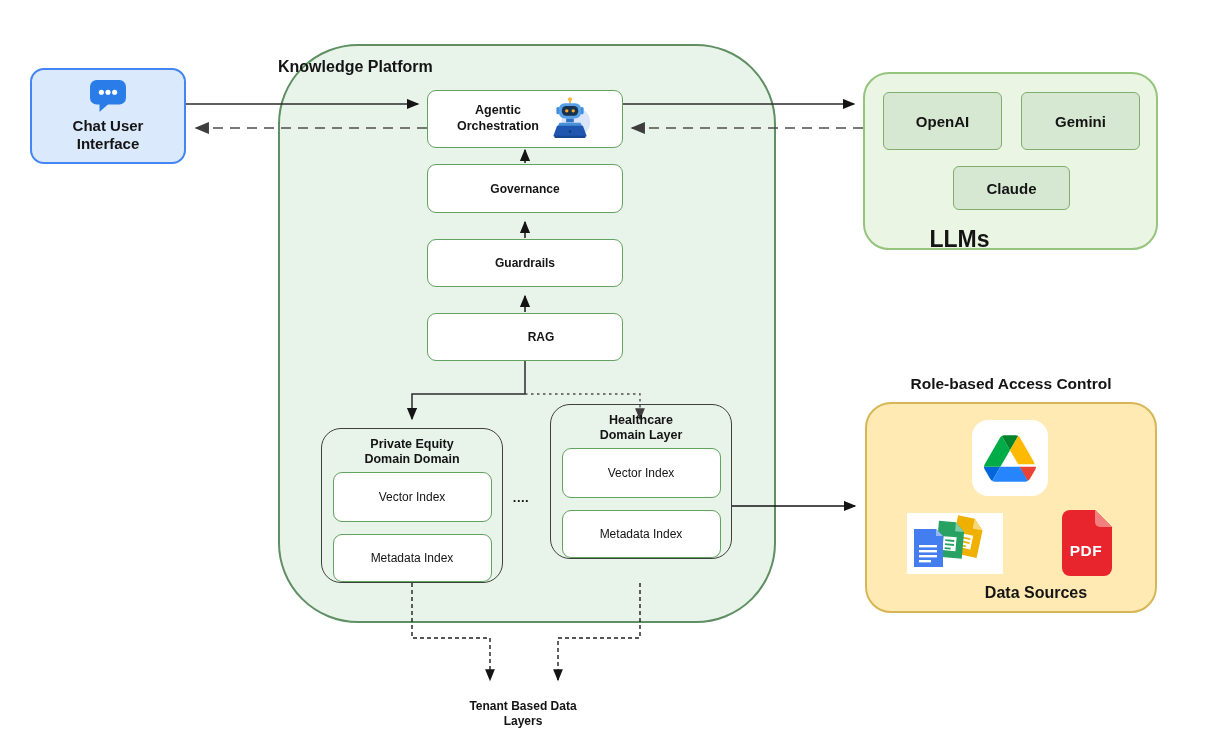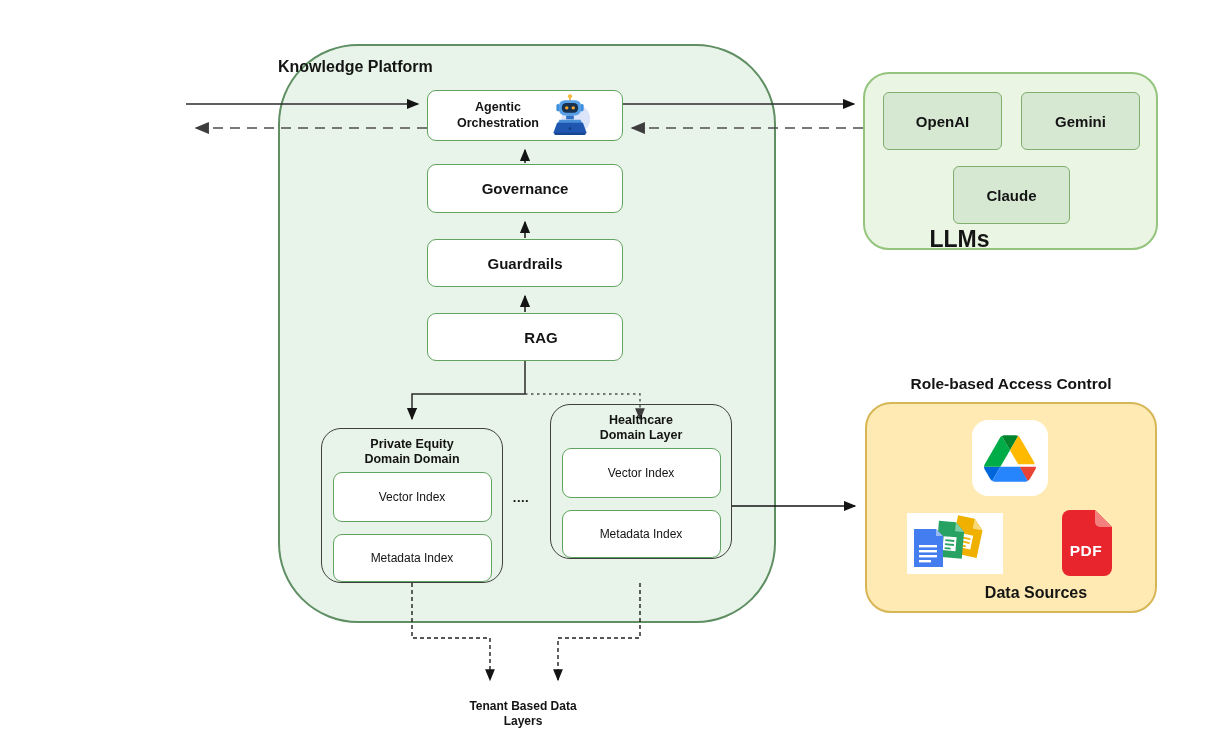--- a/index.html
+++ b/index.html
@@ -11,22 +11,22 @@
 
   .chat-box{left:30px;top:68px;width:156px;height:96px;background:#dbe9fd;border:2px solid #4285f4;
     border-radius:14px;display:flex;flex-direction:column;align-items:center;justify-content:center;gap:3px;}
   .chat-label{font-size:15px;font-weight:bold;line-height:1.22;}
 
   .platform{left:278px;top:44px;width:498px;height:579px;background:#e8f4e9;border:2px solid #5f8f63;border-radius:80px;}
   .platform-title{left:278px;top:58px;width:498px;text-align:left;font-size:16px;font-weight:bold;}
 
   .node{background:#ffffff;border:1.6px solid #61a35f;border-radius:9px;display:flex;align-items:center;
     justify-content:center;box-sizing:border-box;}
-  .node-label{font-size:15px;font-weight:bold;}
-  .agentic{left:427px;top:90px;width:196px;height:51px;gap:8px;}
+  .node-label{font-size:12px;font-weight:bold;}
+  .agentic{left:427px;top:90px;width:196px;height:58px;gap:8px;}
   .agentic-label{font-size:12.5px;font-weight:bold;line-height:1.25;}
   .governance{left:427px;top:164px;width:196px;height:49px;}
   .guardrails{left:427px;top:239px;width:196px;height:48px;}
   .rag{left:427px;top:313px;width:196px;height:48px;padding-left:32px;}
 
   .domain{width:182px;height:155px;border:1.6px solid #3f3f3f;border-radius:20px;background:transparent;
     display:flex;flex-direction:column;align-items:center;}
   .domain-1{left:321px;top:428px;}
   .domain-2{left:550px;top:404px;}
   .domain-title{margin-top:8px;font-size:12.5px;font-weight:bold;line-height:1.2;}
@@ -34,21 +34,21 @@
     display:flex;align-items:center;justify-content:center;font-size:12px;}
   .index-box.first{margin-top:5px;}
   .index-box.second{margin-top:12px;height:47px;}
   .ellipsis{left:491px;top:490px;width:60px;text-align:center;font-size:13px;font-weight:bold;letter-spacing:.5px;}
 
   .llms-box{left:863px;top:72px;width:295px;height:178px;background:#ebf5e4;border:2px solid #94c47d;border-radius:26px;}
   .model{background:#d6e8d2;border:1.6px solid #7fae6d;border-radius:6px;display:flex;align-items:center;
     justify-content:center;font-size:15px;font-weight:bold;}
   .model-openai{left:883px;top:92px;width:119px;height:58px;}
   .model-gemini{left:1021px;top:92px;width:119px;height:58px;}
-  .model-claude{left:953px;top:166px;width:117px;height:58px;}
+  .model-claude{left:953px;top:166px;width:117px;height:44px;}
   .llms-label{left:812px;top:226px;width:295px;text-align:center;font-size:23px;font-weight:bold;}
 
   .rbac-title{left:855px;top:375px;width:312px;text-align:center;font-size:15.5px;font-weight:bold;}
   .rbac-box{left:865px;top:402px;width:292px;height:211px;background:#ffeab3;border:2px solid #d6b656;border-radius:26px;}
   .drive-wrap{left:972px;top:420px;width:76px;height:76px;background:#fff;border-radius:16px;
     display:flex;align-items:center;justify-content:center;}
   .docs-wrap{left:907px;top:513px;width:96px;height:61px;background:#fff;display:flex;align-items:center;justify-content:center;}
   .pdf-wrap{left:1060px;top:509px;width:53px;height:68px;}
   .ds-label{left:890px;top:584px;width:292px;text-align:center;font-size:16px;font-weight:bold;}
 
@@ -79,20 +79,31 @@
     <path d="M525 163 L525 150" stroke="#141414" stroke-width="1.5" fill="none" marker-end="url(#mA)"></path>
     <path d="M525 238 L525 222" stroke="#141414" stroke-width="1.5" fill="none" marker-end="url(#mA)"></path>
     <path d="M525 312 L525 296" stroke="#141414" stroke-width="1.5" fill="none" marker-end="url(#mA)"></path>
     <path d="M525 361 L525 394 L412 394 L412 419" stroke="#2b2b2b" stroke-width="1.5" fill="none" marker-end="url(#mA)"></path>
     <path d="M525 394 L640 394 L640 419" stroke="#4d4d4d" stroke-width="1.4" fill="none" stroke-dasharray="2.5 3.5" marker-end="url(#mG)"></path>
     <path d="M732 506 L855 506" stroke="#141414" stroke-width="1.5" fill="none" marker-end="url(#mA)"></path>
     <path d="M412 583 L412 638 L490 638 L490 680" stroke="#1f1f1f" stroke-width="1.4" fill="none" stroke-dasharray="4 3" marker-end="url(#mA)"></path>
     <path d="M640 583 L640 638 L558 638 L558 680" stroke="#1f1f1f" stroke-width="1.4" fill="none" stroke-dasharray="4 3" marker-end="url(#mA)"></path>
   </svg>
 
+  <div class="abs chat-box">
+    <svg width="38" height="35" viewBox="0 0 40 37">
+      <rect x="1" y="1" width="38" height="26" rx="7" fill="#2a7de9"></rect>
+      <path d="M11 26 v9 l10 -9 z" fill="#2a7de9"></path>
+      <circle cx="13" cy="14" r="2.7" fill="#ffffff"></circle>
+      <circle cx="20" cy="14" r="2.7" fill="#ffffff"></circle>
+      <circle cx="27" cy="14" r="2.7" fill="#ffffff"></circle>
+    </svg>
+    <div class="chat-label pre">Chat User
+Interface</div>
+  </div>
 
   <div class="abs platform-title">Knowledge Platform</div>
 
   <div class="abs node agentic">
     <span class="agentic-label pre">Agentic
 Orchestration</span>
     <svg width="46" height="46" viewBox="0 0 48 48">
       <circle cx="30" cy="27" r="15" fill="#dbe4f8"></circle>
       <rect x="23.2" y="3" width="1.6" height="5" fill="#e8a33d"></rect>
       <circle cx="24" cy="3.4" r="2.2" fill="#f6b93b"></circle>

